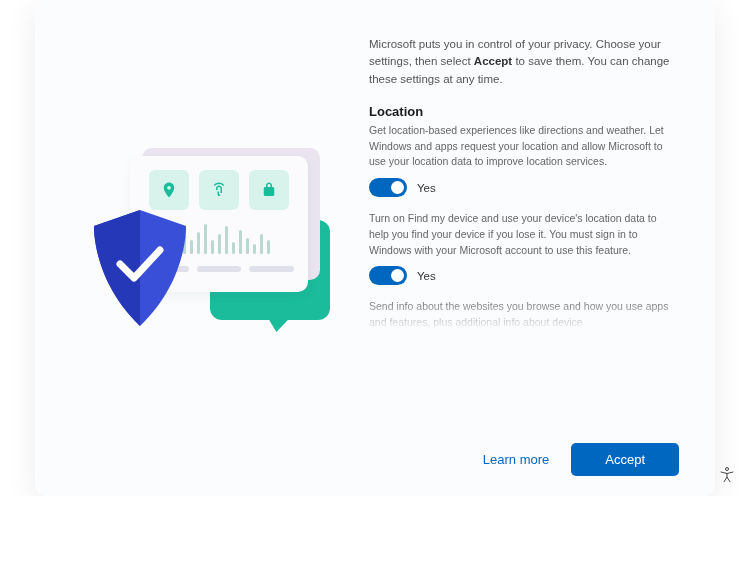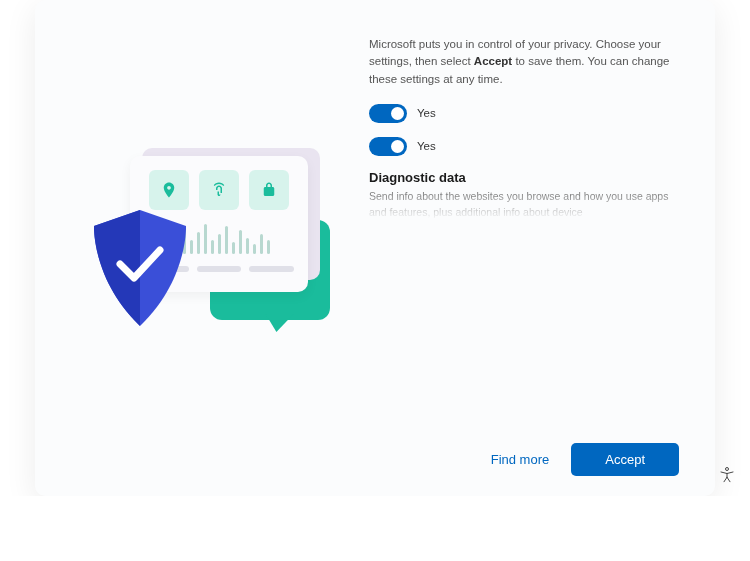--- a/index.html
+++ b/index.html
@@ -296,44 +296,46 @@
     </div>
 
     <div class="text-col">
       <p class="subtitle">
         <span>Microsoft puts you in control of your privacy. Choose your settings, then select </span><strong>Accept</strong><span> to save them. You can change these settings at any time.</span>
       </p>
 
       <div class="scroll-area">
 
         <div class="setting">
+          <h3>Location</h3>
+          <p>Get location-based experiences like directions and weather. Let Windows and apps request your location and allow Microsoft to use your location data to improve location services.</p>
           <div class="toggle-row">
             <div class="toggle"></div>
             <span class="toggle-label">Yes</span>
           </div>
         </div>
 
         <div class="setting">
+          <p>Turn on Find my device and use your device's location data to help you find your device if you lose it. You must sign in to Windows with your Microsoft account to use this feature.</p>
           <div class="toggle-row">
             <div class="toggle"></div>
             <span class="toggle-label">Yes</span>
           </div>
         </div>
 
         <div class="setting fading">
-          <h3>Diagnostic data</h3>
           <p>Send info about the websites you browse and how you use apps and features, plus additional info about device</p>
         </div>
 
       </div>
     </div>
   </div>
 
   <div class="footer">
-    <button class="learn-more">Find more</button>
+    <button class="learn-more">Learn more</button>
     <button class="accept">Accept</button>
   </div>
 
 </div>
 
 <div class="accessibility-icon">
   <svg width="18" height="18" viewBox="0 0 24 24">
     <circle cx="12" cy="4" r="2" fill="none" stroke="#333" stroke-width="1.2"></circle>
     <path d="M4 8 L12 10 L20 8 M12 10 L12 15 M12 15 L8 21 M12 15 L16 21" fill="none" stroke="#333" stroke-width="1.2" stroke-linecap="round"></path>
   </svg>

